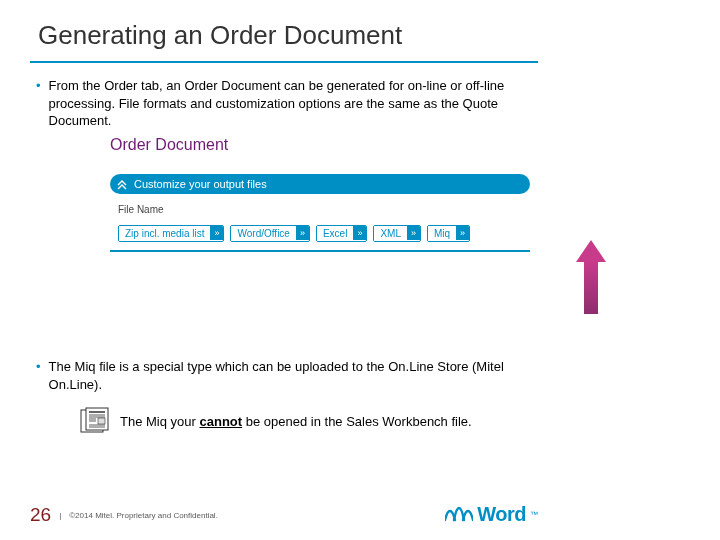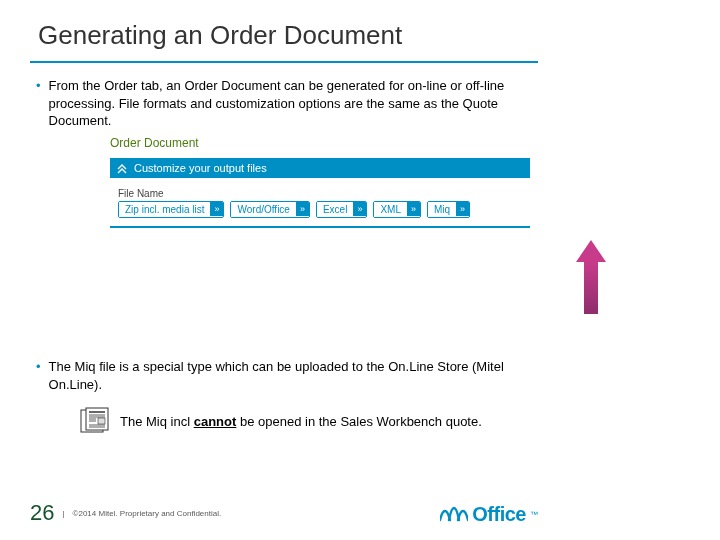--- a/index.html
+++ b/index.html
@@ -8,29 +8,29 @@
 
   .title { font-size: 26px; color: #333; font-weight: 400; padding-bottom: 6px; margin-left: 8px; }
   .title-rule { border: none; border-top: 2px solid #008fc5; margin-top: 4px; margin-bottom: 14px; }
 
   .bullet { display: flex; font-size: 13px; line-height: 1.35; margin-bottom: 6px; }
   .bullet .dot { color: #008fc5; margin-right: 8px; margin-left: 6px; }
   .bullet .txt { flex: 1; }
 
   .screenshot-wrap { position: relative; margin-left: 80px; margin-top: 0; }
 
-  .ss-title { font-size: 12px; color: #4d7c0f; margin-bottom: 8px; }
+  .ss-title { font-size: 16px; color: #701a75; margin-bottom: 20px; }
 
-  .ss-bar { background: #008fc5; color: #fff; font-size: 11px; padding: 4px 8px 4px 6px; width: 420px; display: flex; align-items: center; gap: 6px; }
+  .ss-bar { background: #008fc5; color: #fff; font-size: 11px; padding: 4px 8px 4px 6px; width: 420px; display: flex; align-items: center; gap: 6px; border-radius: 10px; }
   .ss-bar .chev { font-size: 10px; display:inline-block; width:12px; height:12px; }
   .ss-bar .chev svg { width:12px; height:12px; }
 
   .ss-body { width: 420px; border-bottom: 2px solid #008fc5; padding: 10px 8px 8px 8px; }
   .ss-export-label { font-size: 10px; color: #444; font-weight: bold; margin-bottom: 6px; }
-  .ss-filename-row { font-size: 10px; color: #444; display: flex; align-items: flex-end; margin-bottom: 2px; }
+  .ss-filename-row { font-size: 10px; color: #444; display: flex; align-items: flex-end; margin-bottom: 10px; }
   .ss-filename-row input { font-size: 10px; padding: 2px 4px; width: 200px; border: 1px solid #ccc; }
 
   .pill-row { display: flex; gap: 6px; flex-wrap: nowrap; }
   .pill { display: inline-flex; align-items: center; border: 1px solid #008fc5; border-radius: 2px; overflow: hidden; font-size: 10px; white-space: nowrap; }
   .pill .pl { background: #fff; color: #008fc5; padding: 2px 6px; }
   .pill .pr { background: #008fc5; color: #fff; padding: 2px 4px; font-size: 9px; }
 
   .ss-note { font-size: 9px; color: #555; }
   .ss-note b { font-weight: bold; }
 
@@ -39,21 +39,21 @@
   .arrow-up .stem { width: 14px; height: 52px; margin: 0 auto; background: linear-gradient(180deg, #c73b8a 0%, #8e2e6d 100%); }
 
   .bullet2-area { position: absolute; top: 358px; left: 30px; right: 30px; }
 
   .note-row { display: flex; align-items: center; gap: 10px; margin-top: 14px; margin-left: 50px; font-size: 13px; }
   .newspaper { width: 30px; height: 28px; }
   .newspaper svg { width: 30px; height: 28px; }
 
   .footer { position: absolute; bottom: 14px; left: 30px; right: 30px; display: flex; align-items: flex-end; justify-content: space-between; }
   .footer-left { display: flex; align-items: center; gap: 8px; }
-  .page-num { color: #14532d; font-size: 22px; }
+  .page-num { color: #7f1d1d; font-size: 19px; }
   .copyright { color: #5a5a5a; font-size: 8px; }
   .logo { display: flex; align-items: center; gap: 4px; color: #008fc5; }
   .logo svg { width: 28px; height: 20px; }
   .logo-text { font-size: 20px; font-weight: 600; color: #008fc5; letter-spacing: -0.5px; }
   .logo-tm { font-size: 8px; color: #008fc5; vertical-align: top; }
 
   .bold { font-weight: bold; text-decoration: underline; }
 </style>
 </head>
 <body>
@@ -132,37 +132,37 @@
           <line x1="9" y1="8" x2="25" y2="8" stroke="#333" stroke-width="0.8"></line>
           <line x1="9" y1="10" x2="25" y2="10" stroke="#333" stroke-width="0.8"></line>
           <line x1="9" y1="12" x2="16" y2="12" stroke="#333" stroke-width="0.8"></line>
           <line x1="9" y1="14" x2="16" y2="14" stroke="#333" stroke-width="0.8"></line>
           <rect x="18" y="11" width="7" height="6" fill="#ddd" stroke="#333" stroke-width="0.6"></rect>
           <line x1="9" y1="18" x2="25" y2="18" stroke="#333" stroke-width="0.8"></line>
           <line x1="9" y1="20" x2="25" y2="20" stroke="#333" stroke-width="0.8"></line>
         </svg>
       </span>
       <span>
-        <span>The Miq incl </span><span class="bold">cannot</span><span> be opened in the Sales Workbench quote.</span>
+        <span>The Miq your </span><span class="bold">cannot</span><span> be opened in the Sales Workbench file.</span>
       </span>
     </div>
   </div>
 
   <div class="footer">
     <div class="footer-left">
       <span class="page-num">26</span>
       <span class="copyright">|</span>
       <span class="copyright">©2014 Mitel. Proprietary and Confidential.</span>
     </div>
     <div class="logo">
       <span>
         <svg viewBox="0 0 28 20">
           <path d="M0 18 C3 6 7 6 10 18" stroke="#008fc5" stroke-width="2.4" fill="none" stroke-linecap="round"></path>
           <path d="M9 18 C12 2 16 2 19 18" stroke="#008fc5" stroke-width="2.4" fill="none" stroke-linecap="round"></path>
           <path d="M18 18 C21 6 25 6 28 18" stroke="#008fc5" stroke-width="2.4" fill="none" stroke-linecap="round"></path>
         </svg>
       </span>
-      <span class="logo-text">Office</span>
+      <span class="logo-text">Word</span>
         <span class="logo-tm">™</span>
     </div>
   </div>
 
 </div>
 
 </body></html>

